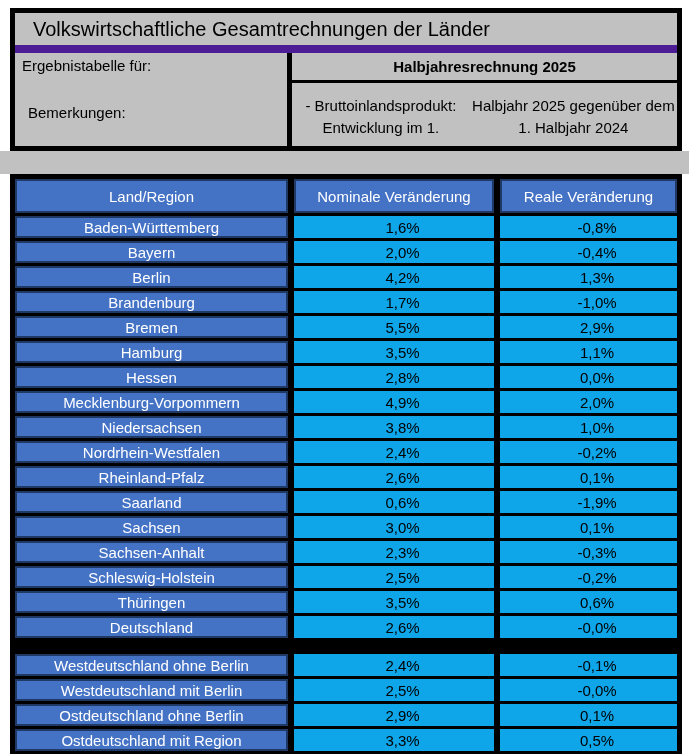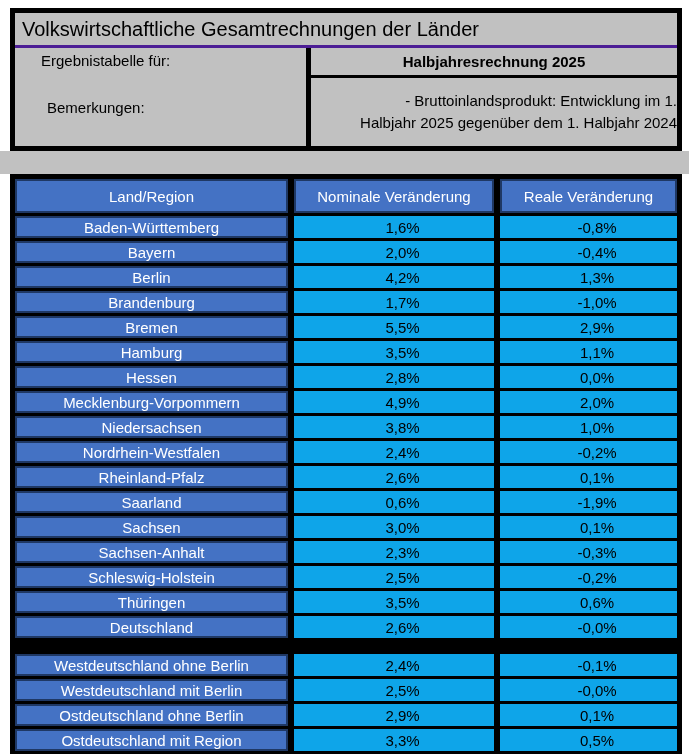--- a/index.html
+++ b/index.html
@@ -8,38 +8,38 @@
     background:#ffffff; font-family:"Liberation Sans", sans-serif;
     -webkit-font-smoothing:antialiased;
   }
 
   
   .header-box {
     position:absolute; left:10px; top:8px; width:672px; height:143px;
     box-sizing:border-box; border:5px solid #000; background:#C1C1C1;
   }
   .title-row {
-    height:32px; border-bottom:3px solid #4c1d95;
-    display:flex; align-items:center; padding-left:7px;
+    height:32px; border-bottom:8px solid #4c1d95;
+    display:flex; align-items:center; padding-left:18px;
     font-size:20px; color:#000; white-space:nowrap;
   }
-  .header-grid { display:flex; height:calc(100% - 35px);padding-left:19px; }
+  .header-grid { display:flex; height:calc(100% - 35px); }
   .hleft {
     width:277px; box-sizing:border-box; border-right:5px solid #000;
     position:relative; font-size:15px; color:#000; padding:4px 0 0 7px;
   }
   .hleft .bem { position:absolute; top:51px; left:13px; }
   .hright { flex:1; display:flex; flex-direction:column; }
   .hr1 {
     height:27px; border-bottom:3px solid #000;
     display:flex; align-items:center; justify-content:center;
     font-weight:bold; font-size:15px; color:#000;
   }
   .hr2 {
-    flex:1; display:flex; flex-direction:column; align-items:flex-end; justify-content:center;
+    flex:1; display:flex; flex-direction:row; align-items:center; justify-content:center;
     font-size:15px; line-height:22px; text-align:center; color:#000;
   }
 
   
   .gray-strip { position:absolute; left:0; top:151px; width:689px; height:23px; background:#C1C1C1; }
 
   
   .data-table {
     position:absolute; left:10px; top:174px; width:672px;
     box-sizing:border-box; border:5px solid #000; background:#000;

